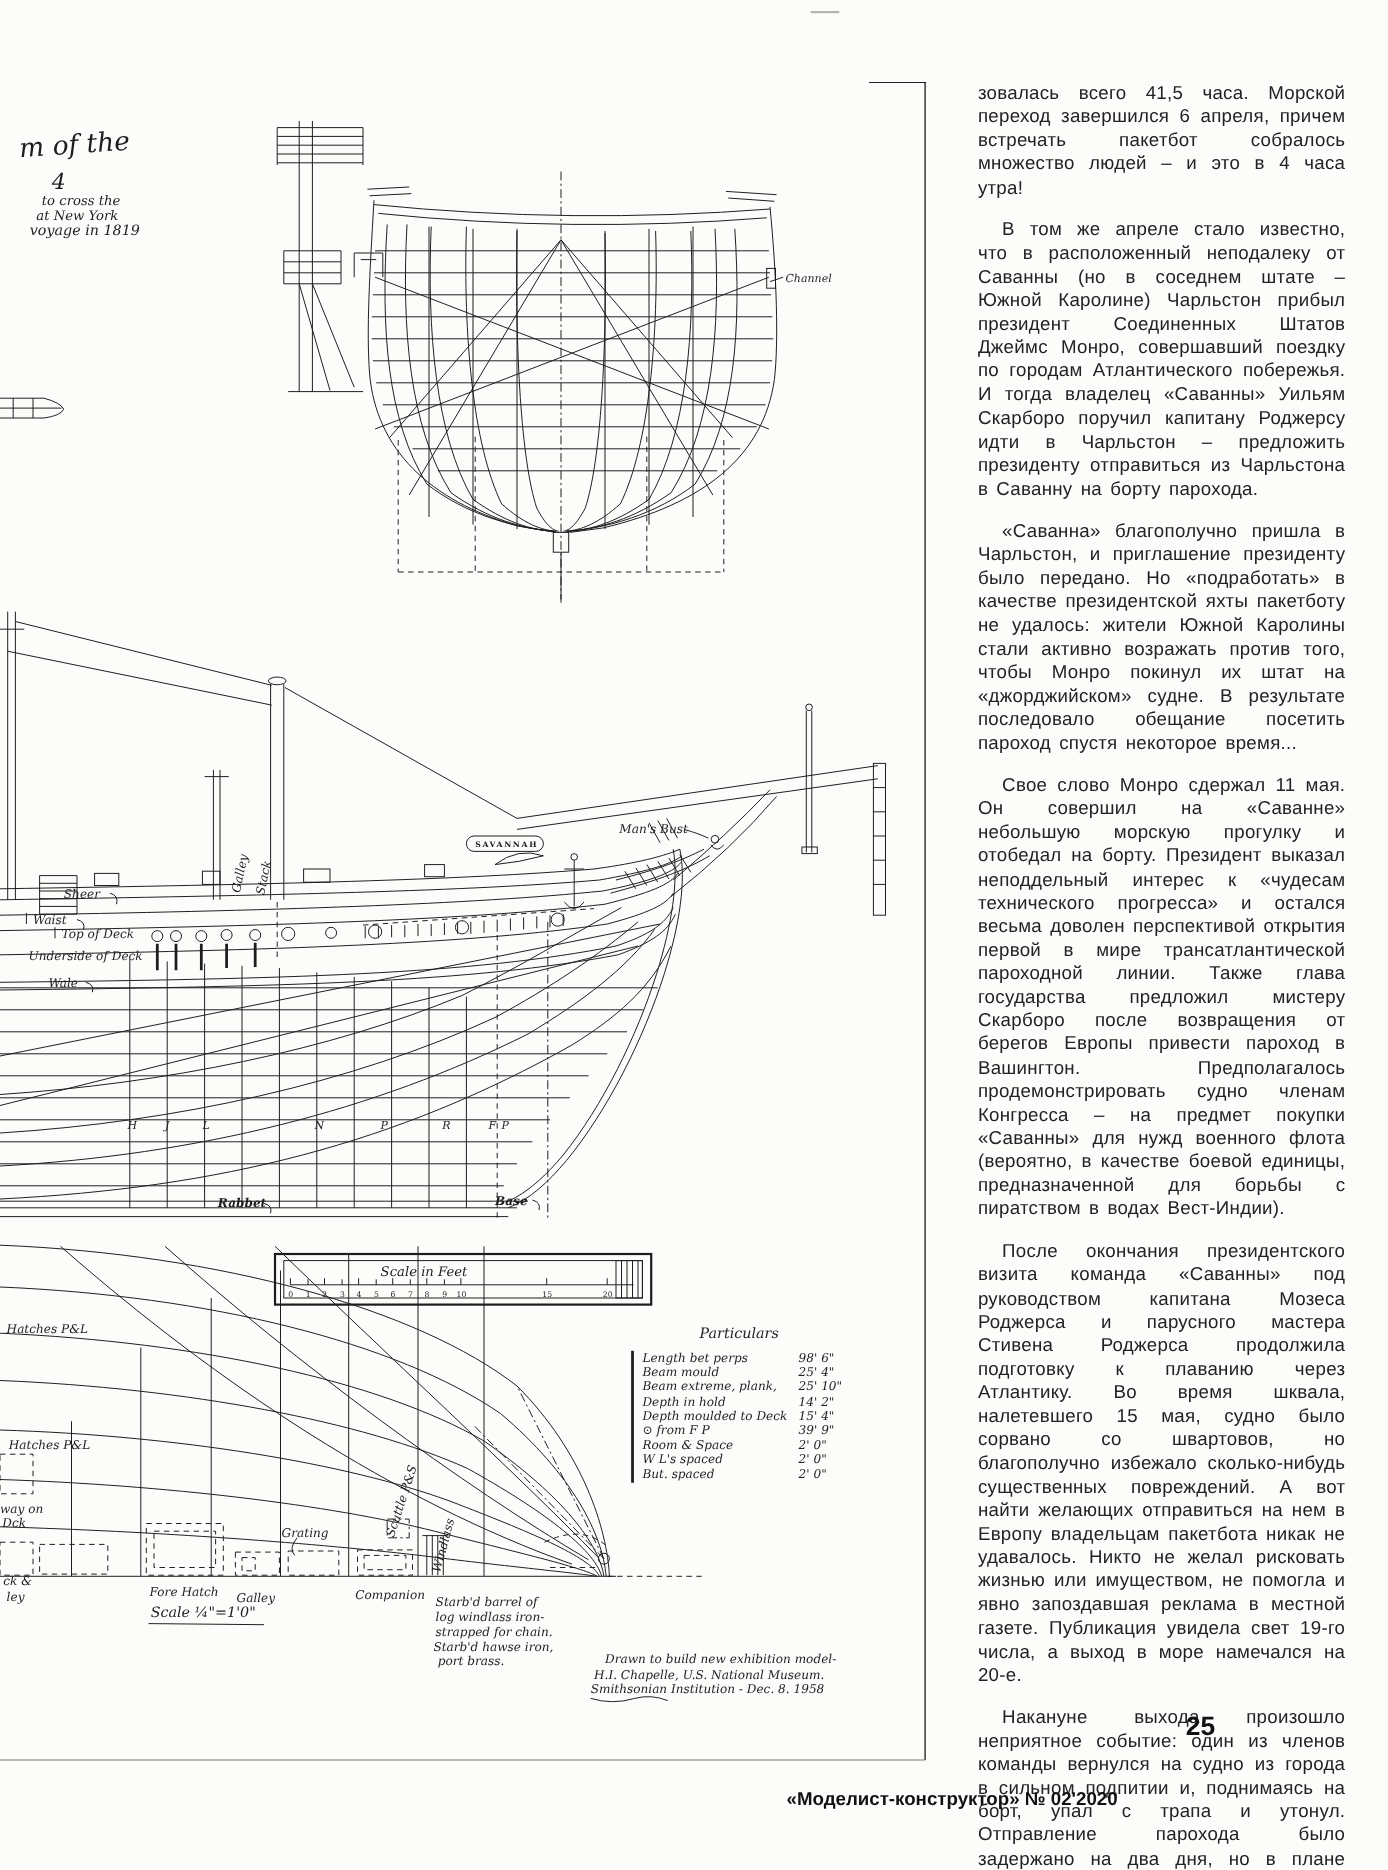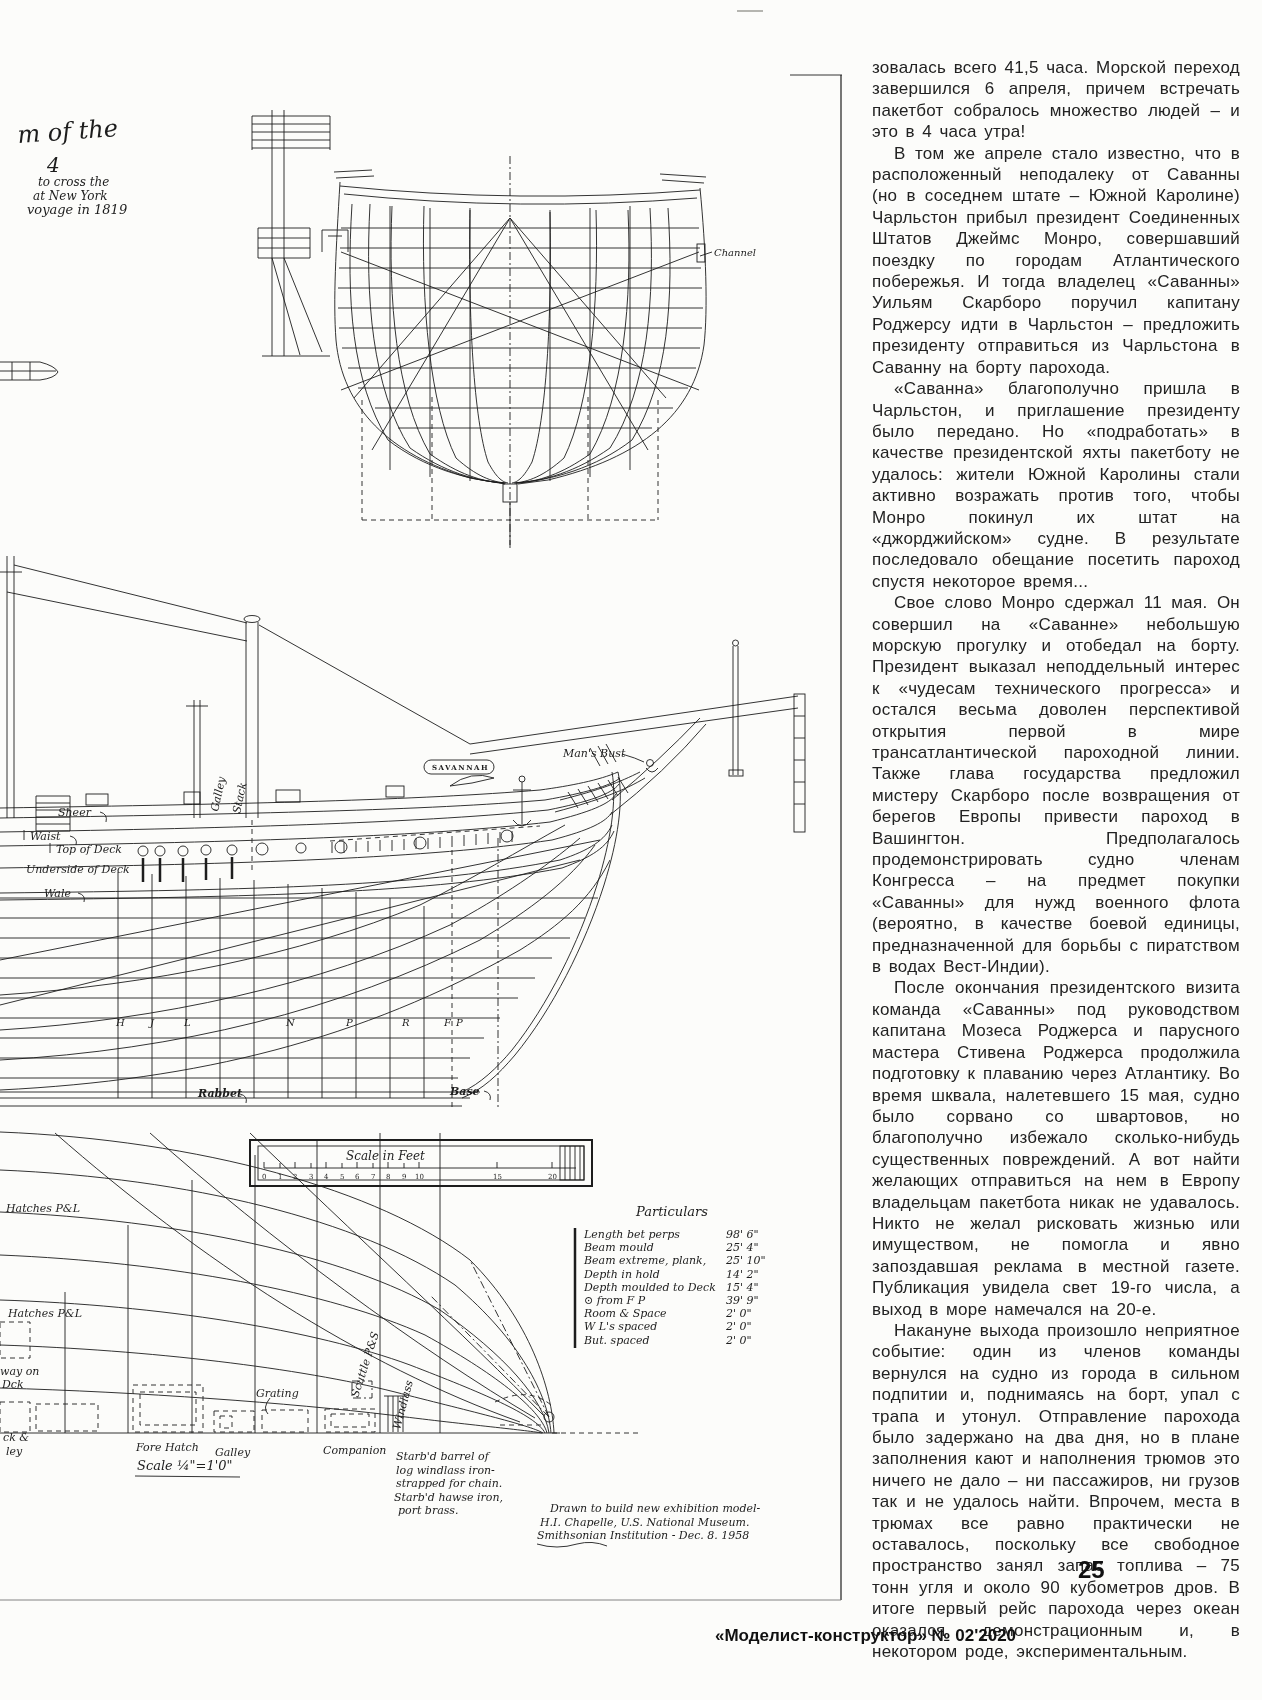--- a/index.html
+++ b/index.html
@@ -2,21 +2,21 @@
 <html><head>
 <meta charset="utf-8">
 <style>
   html,body{margin:0;padding:0;background:#d8d8d4;}
   .page{position:relative;width:1262px;height:1700px;background:#fcfcfa;overflow:hidden;
         font-family:"Liberation Sans",sans-serif;color:#1c1c1c;}
   
   .textcol{position:absolute;left:872px;top:57px;width:368px;
            font-size:17px;line-height:21.4px;text-align:justify;
            letter-spacing:.25px;word-spacing:2.5px;color:#222;}
-  .textcol p{margin:0;text-indent:22px;}
+  .textcol p{margin:17px;text-indent:22px;}
   .textcol p.first{text-indent:0;}
   
   .footer-journal{position:absolute;left:715px;top:1626px;font-weight:bold;font-size:17px;color:#111;}
   .footer-page{position:absolute;left:1078px;top:1556px;font-weight:bold;font-size:24px;color:#111;}
   .topmark{position:absolute;left:737px;top:10px;width:26px;height:2px;background:#b5b5b0;}
   
   svg.draw{position:absolute;left:0;top:0;}
   svg.draw path, svg.draw line, svg.draw rect, svg.draw circle, svg.draw ellipse, svg.draw polyline
       {stroke:#1d1d1d;fill:none;stroke-width:.9;}
   .thick{stroke-width:1.5;}

